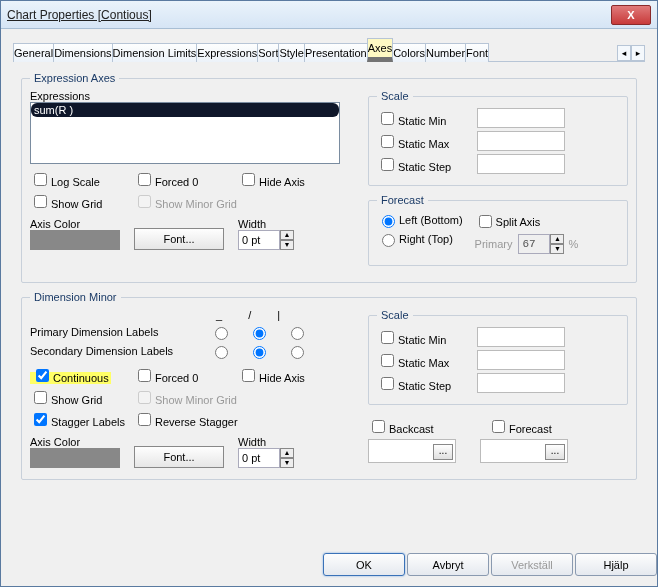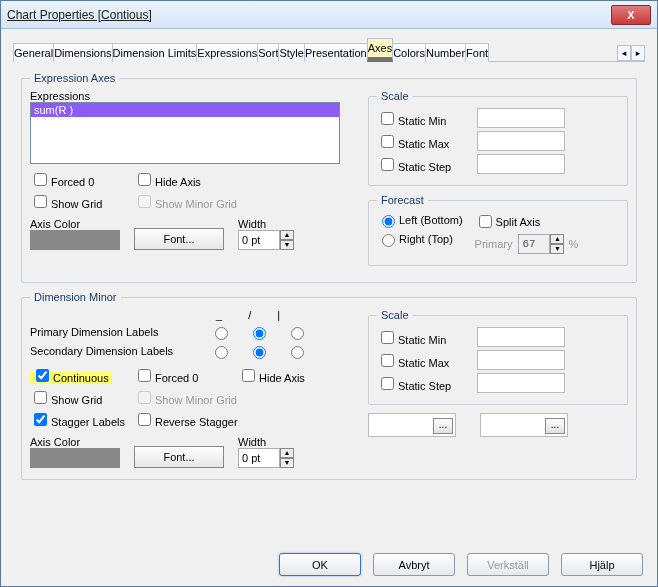--- a/index.html
+++ b/index.html
@@ -27,32 +27,32 @@
 .disabled { color: #999; }
 
 .colorwell { width: 90px; height: 20px; border: 1px solid #888; background: #888; display:inline-block; cursor:pointer; }
 .fontbtn { width: 90px; height: 22px; border: 1px solid #888; background: linear-gradient(#fefefe,#e6e6e6); cursor:pointer; }
 .spinwrap { display:flex; align-items:center; }
 .spininput { width: 42px; height: 20px; border:1px solid #aab; padding:0 3px; }
 .spinbtns { display:flex; flex-direction:column; }
 .spinbtns div { width:14px; height:10px; border:1px solid #888; background:#eee; font-size:7px; line-height:7px; text-align:center; cursor:pointer; }
 
 .listbox { width: 310px; height: 62px; border:1px solid #7a8ca0; background:#fff; }
-.listitem { background:#8b5cf6; color:#fff; padding:1px 3px; }
+.listitem { background:#0f172a; color:#fff; padding:1px 3px;border-radius:6px; }
 
 .valbox { width: 88px; height:20px; border:1px solid #bbb; background:#fff; }
 .bigbox { width:88px; height:24px; border:1px solid #bbb; background:#fff; display:flex; align-items:flex-end; justify-content:flex-end; padding:2px; }
 .dots { width:20px; height:16px; border:1px solid #888; background:linear-gradient(#fefefe,#e0e0e0); font-size:10px; text-align:center; cursor:pointer; }
 
 .radio { margin-right:4px; }
 
 .dropdown { width:200px; height:21px; border:1px solid #888; background:#fff; display:flex; align-items:center; padding:0 4px; position:relative; cursor:pointer; }
 .dropdown::after { content:"▼"; font-size:8px; position:absolute; right:4px; color:#444; }
 
-.btnbar { position:absolute; bottom:10px; right:14px; display:flex; gap:12px; }
+.btnbar { position:absolute; bottom:10px; right:0; display:flex; gap:2px; }
 .dlgbtn { width:82px; height:23px; border:1px solid #8a9ab0; background:linear-gradient(#fdfdfd,#e5e9ef); border-radius:3px; cursor:pointer; }
 .dlgbtn.default { border:1px solid #3a72b8; box-shadow:0 0 2px #6aa0e0; }
 .dlgbtn.dis { color:#999; }
 
 .hl { background: #ffff66; padding:0 2px; }
 
 .col { display:flex; flex-direction:column; }
 .twocol { display:flex; gap:12px; }
 .grow { flex:1; }
 </style>
@@ -92,20 +92,21 @@
 
       <fieldset style="flex:1">
         <legend>Expression Axes</legend>
         <div class="twocol">
           <div class="col grow">
             <span>Expressions</span>
             <div class="listbox">
               <div class="listitem">sum(R )</div>
             </div>
             <div class="row" style="margin-top:6px">
+              <div style="width:104px"><input type="checkbox" class="chk" style=""><span>Log Scale</span></div>
               <div style="width:104px"><input type="checkbox" class="chk" style=""><span>Forced 0</span></div>
               <div><input type="checkbox" class="chk" style=""><span>Hide Axis</span></div>
             </div>
             <div class="row">
               <div style="width:104px"><input type="checkbox" class="chk" style=""><span>Show Grid</span></div>
               <div class="disabled"><input type="checkbox" class="chk" disabled="" style=""><span>Show Minor Grid</span></div>
             </div>
             <div class="row" style="margin-top:2px;align-items:flex-end">
               <div class="col" style="width:104px">
                 <span>Axis Color</span>
@@ -246,20 +247,24 @@
               </div>
             <div class="row">
                 <div style="width:100px"><input type="checkbox" class="chk" style=""><span>Static Max</span></div>
                 <div class="valbox"></div>
               </div>
             <div class="row">
                 <div style="width:100px"><input type="checkbox" class="chk" style=""><span>Static Step</span></div>
                 <div class="valbox"></div>
               </div>
           </fieldset>
+          <div class="row" style="margin-top:4px">
+            <div style="width:120px"><input type="checkbox" class="chk" style=""><span>Backcast</span></div>
+            <div><input type="checkbox" class="chk" style=""><span>Forecast</span></div>
+          </div>
           <div class="row">
             <div class="bigbox" style="margin-right:24px">
                 <div class="dots">...</div>
               </div>
             <div class="bigbox">
                 <div class="dots">...</div>
               </div>
           </div>
         </div>
       </div>

